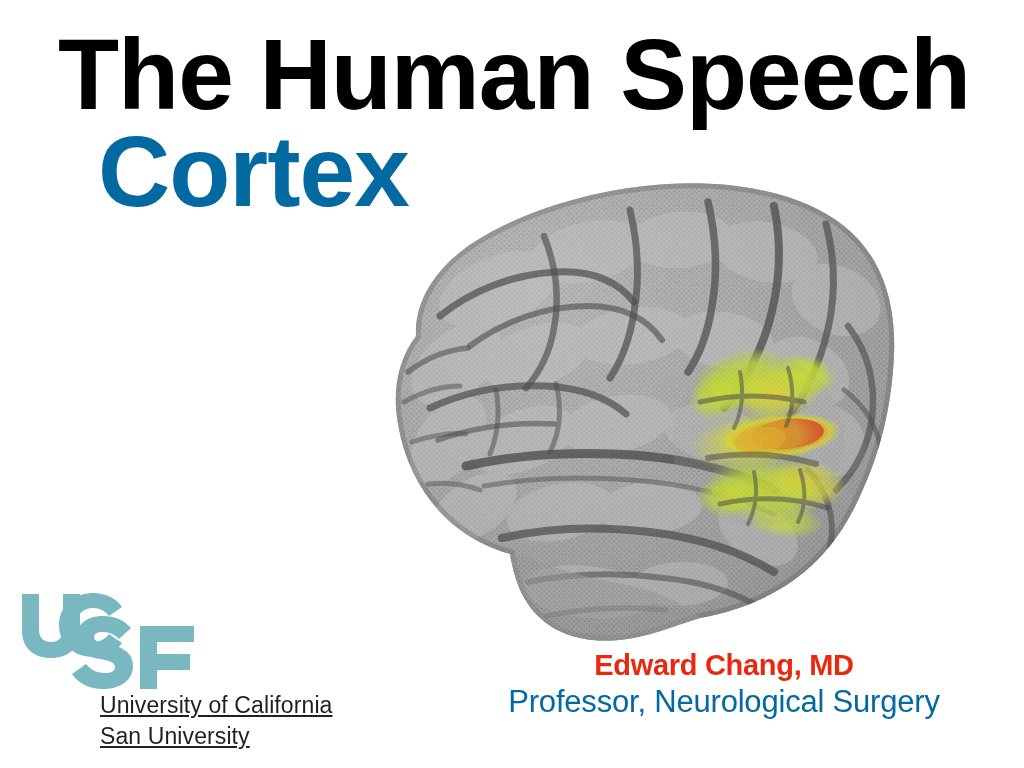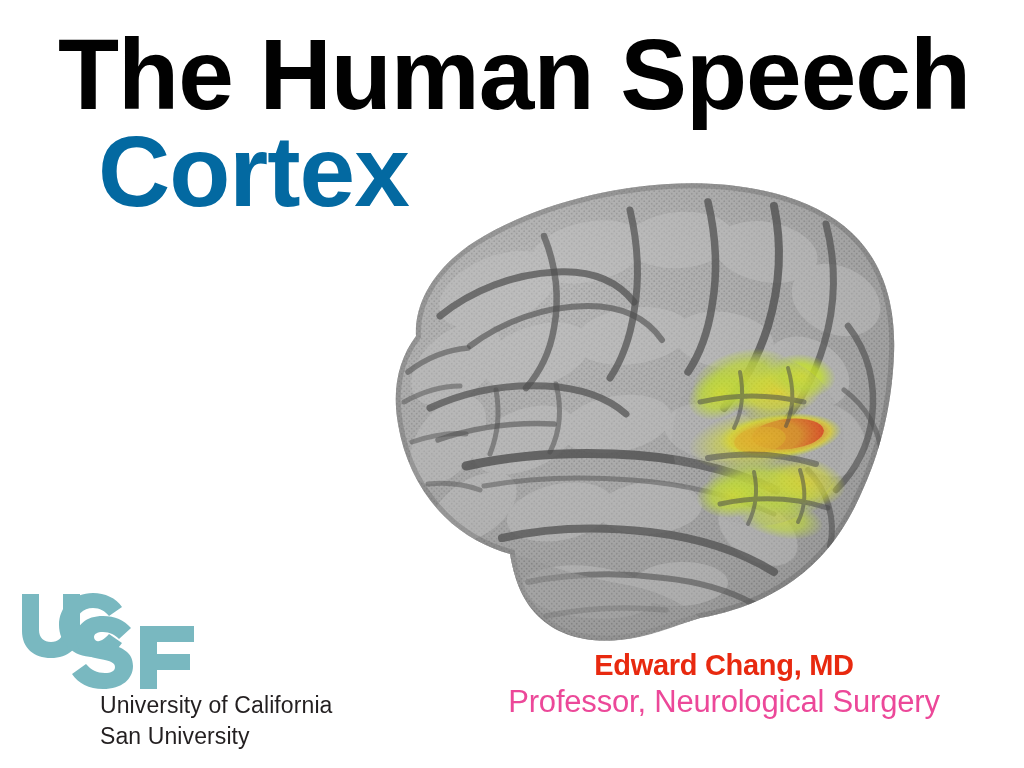--- a/index.html
+++ b/index.html
@@ -59,21 +59,21 @@
   #ucsf-mark svg { display:block; width:100%; height:100%; }
   #ucsf-wordmark {
     position:absolute;
     left:82px; top:98px;
     font-size:23px;
     line-height:1.33;
     color:#231f20;
     letter-spacing:0.1px;
     white-space:nowrap;
   }
-  #ucsf-wordmark span { display:block; }
+  #ucsf-wordmark span { display:block;text-decoration:underline; }
 
   
   #byline {
     position:absolute;
     right:20px; top:650px;
     width:560px;
     text-align:center;
     z-index:40;
   }
   #presenter-name {
@@ -310,16 +310,16 @@
       </svg>
     </div>
     <div id="ucsf-wordmark" style="color: rgb(35, 31, 32);">
       <span>University of California</span>
       <span>San University</span>
     </div>
   </div>
 
   <div id="byline">
     <span id="presenter-name" style="color: rgb(232, 41, 15);">Edward Chang, MD</span>
-    <span id="presenter-title" style="color: #ec4899;">Professor, Neurological Surgery</span>
+    <span id="presenter-title" style="color: #0369a1;">Professor, Neurological Surgery</span>
   </div>
 
 </div>
 
 </body></html>

